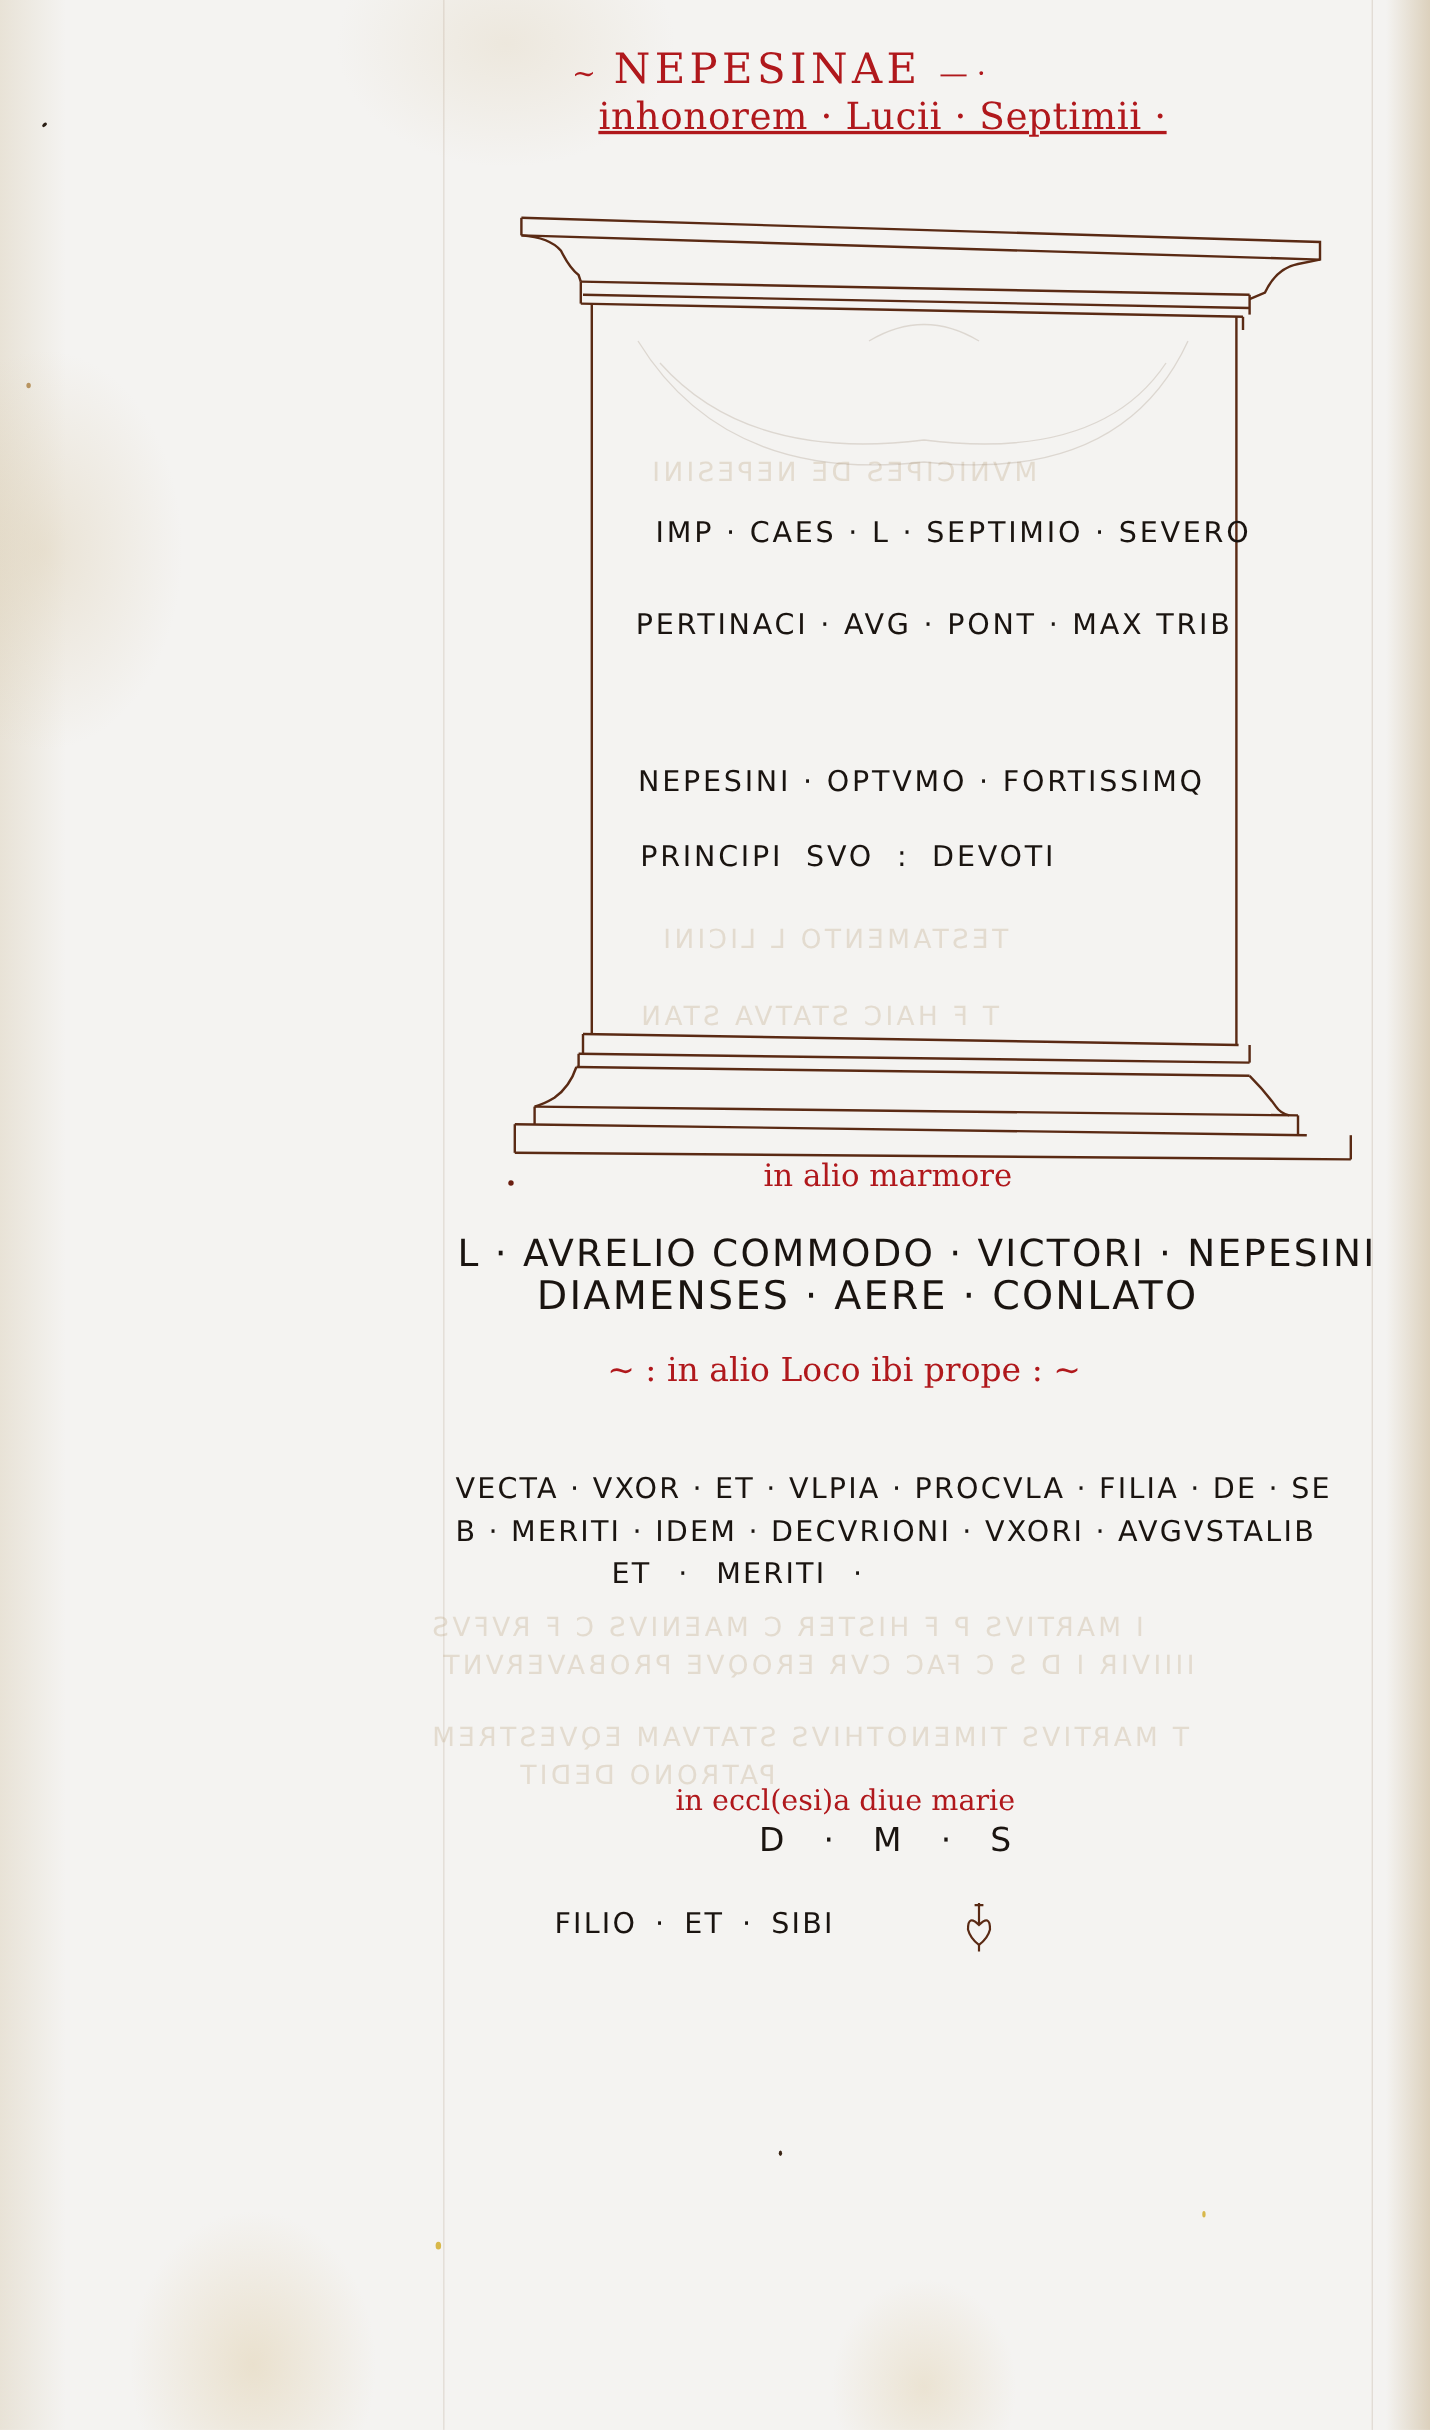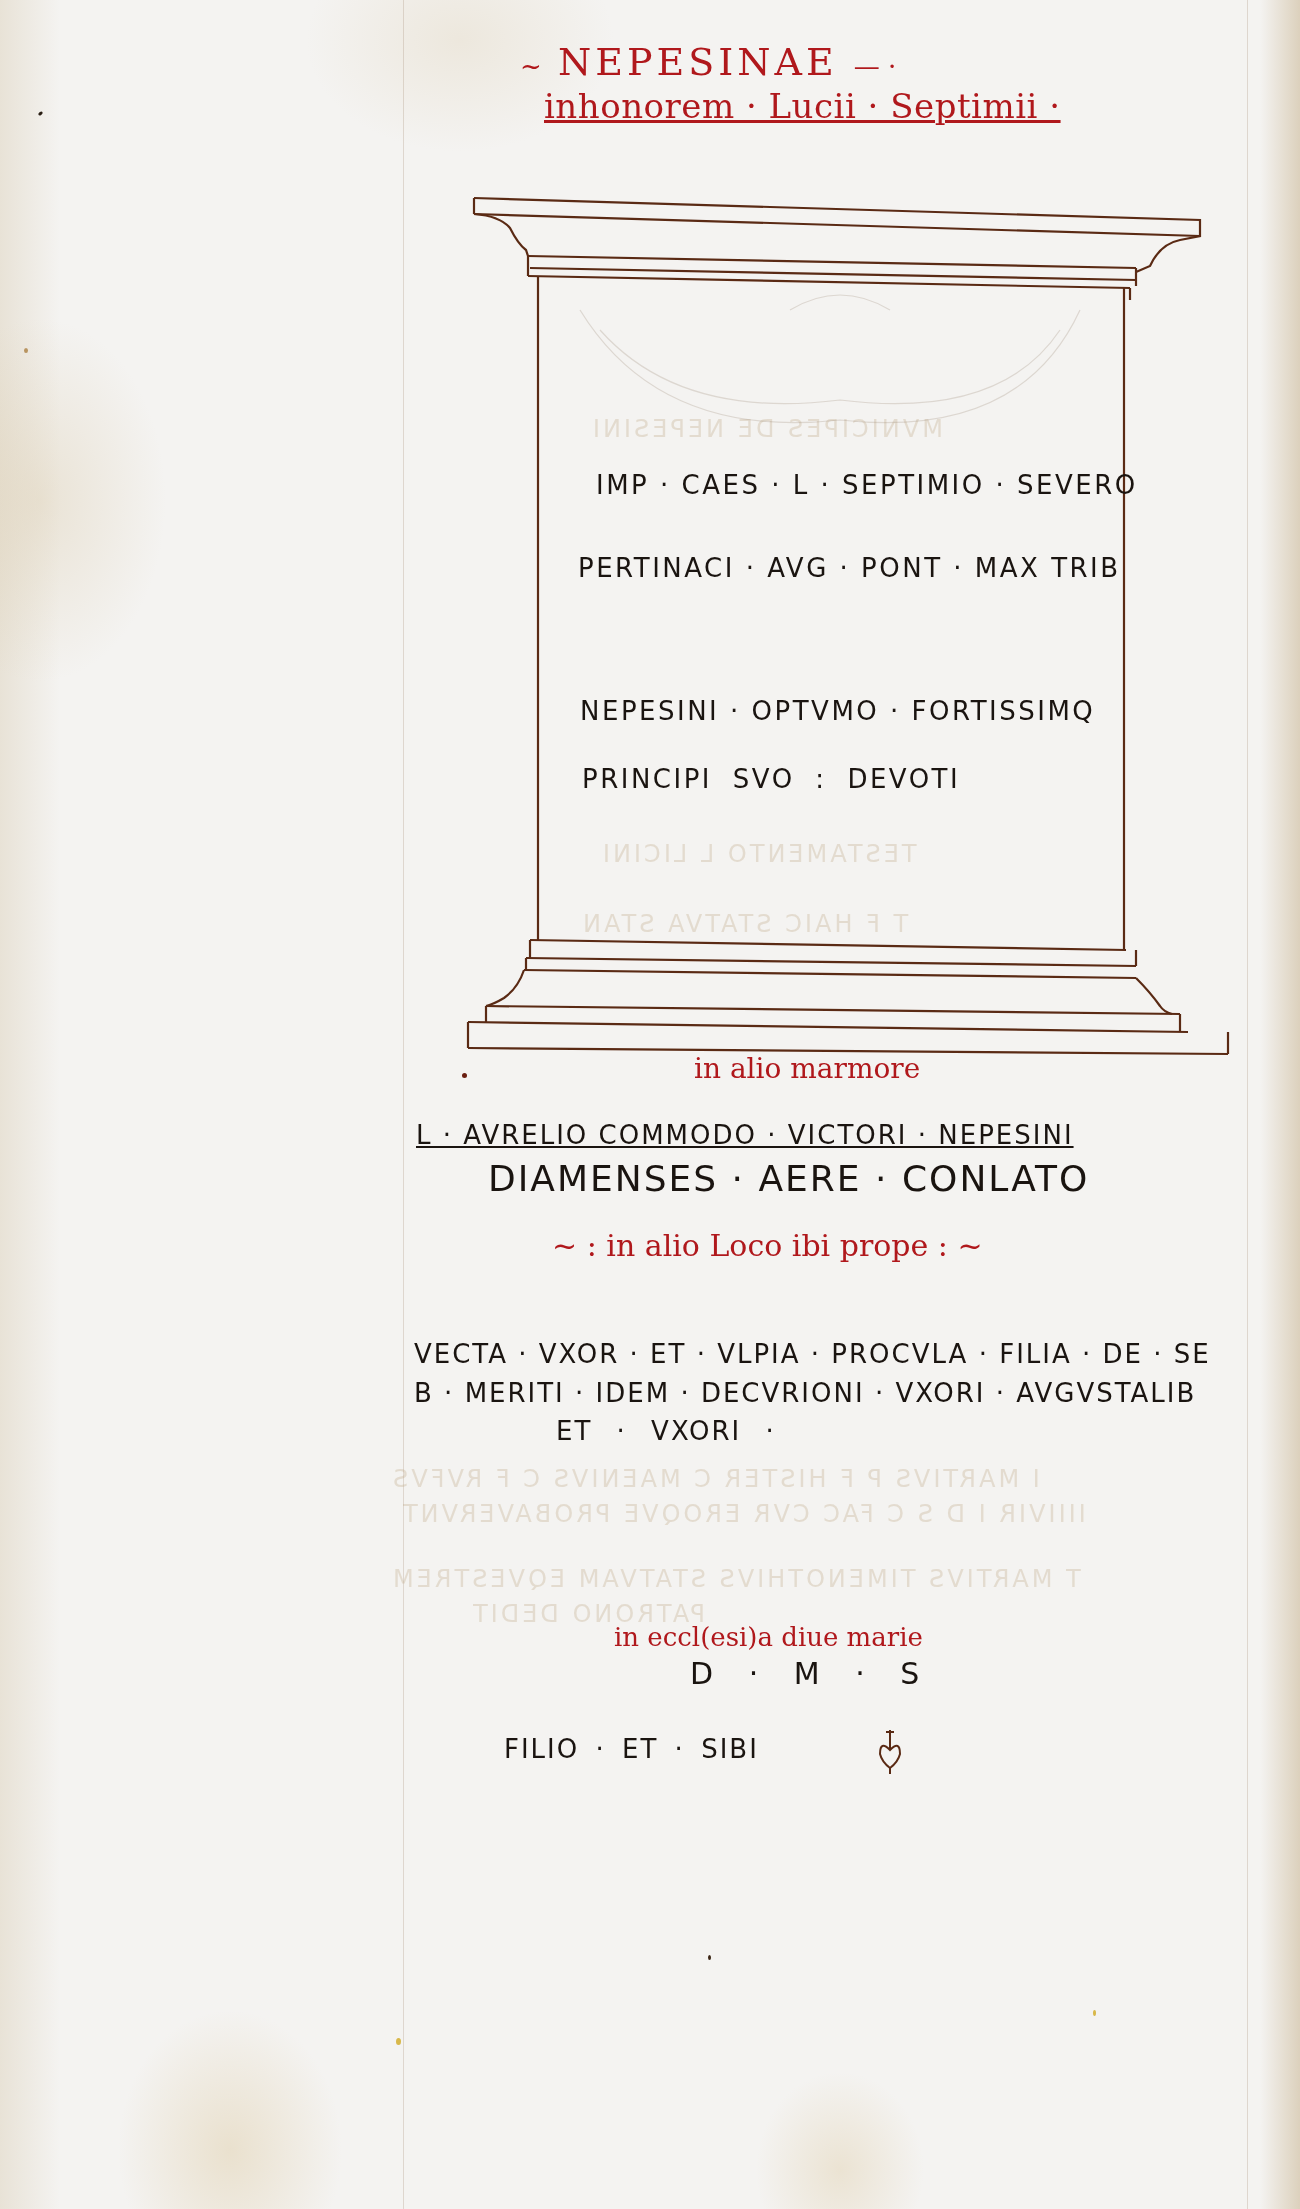--- a/index.html
+++ b/index.html
@@ -106,28 +106,28 @@
     </svg>
   </div>
 
   <div class="ink ped-line" style="top:470px; left:596px;text-align:right;">IMP · CAES · L · SEPTIMIO · SEVERO</div>
   <div class="ink ped-line" style="top:553px; left:578px;">PERTINACI · AVG · PONT · MAX TRIB</div>
   <div class="ink ped-line" style="top:696px; left:580px;">NEPESINI · OPTVMO · FORTISSIMQ</div>
   <div class="ink ped-line" style="top:764px; left:582px; word-spacing:10px;">PRINCIPI  SVO :   DEVOTI</div>
 
   <div class="rubric rubric-mid" style="top:1052px; left:694px;">in alio marmore</div>
 
-  <div class="ink" style="top:1120px; left:416px; font-size:26px;text-decoration:underline;">L · AVRELIO  COMMODO · VICTORI · NEPESINI</div>
+  <div class="ink" style="top:1120px; left:416px; font-size:34px;">L · AVRELIO  COMMODO · VICTORI · NEPESINI</div>
   <div class="ink" style="top:1158px; left:488px; font-size:36px;text-align:center;">DIAMENSES · AERE · CONLATO</div>
 
   <div class="rubric" style="top:1228px; left:552px; font-size:30px;">~ : in alio  Loco ibi prope : ~</div>
 
   <div class="ink" style="top:1339px; left:414px; font-size:26px;">VECTA · VXOR · ET · VLPIA · PROCVLA · FILIA · DE · SE</div>
   <div class="ink" style="top:1378px; left:414px; font-size:26px;">B · MERITI · IDEM · DECVRIONI · VXORI · AVGVSTALIB</div>
-  <div class="ink" style="top:1416px; left:556px; font-size:26px; word-spacing:14px;">ET  ·  VXORI ·</div>
+  <div class="ink" style="top:1416px; left:556px; font-size:26px; word-spacing:14px;">ET  ·  MERITI ·</div>
 
   <div class="rubric" style="top:1622px; left:614px; font-size:26px;">in eccl(esi)a diue marie</div>
 
   <div class="ink" style="top:1656px; left:690px; font-size:30px; letter-spacing:6px; word-spacing:14px;">D · M · S</div>
   <div class="ink" style="top:1734px; left:504px; font-size:26px; word-spacing:6px;">FILIO · ET  ·  SIBI</div>
   <div style="position:absolute; top:1728px; left:876px; width:30px; height:48px;">
     <svg width="30" height="48" viewBox="0 0 30 48">
       <g fill="none" stroke="#5a2a14" stroke-width="2">
         <line x1="14" y1="2" x2="14" y2="22"></line>
         <line x1="10" y1="4" x2="18" y2="4"></line>

